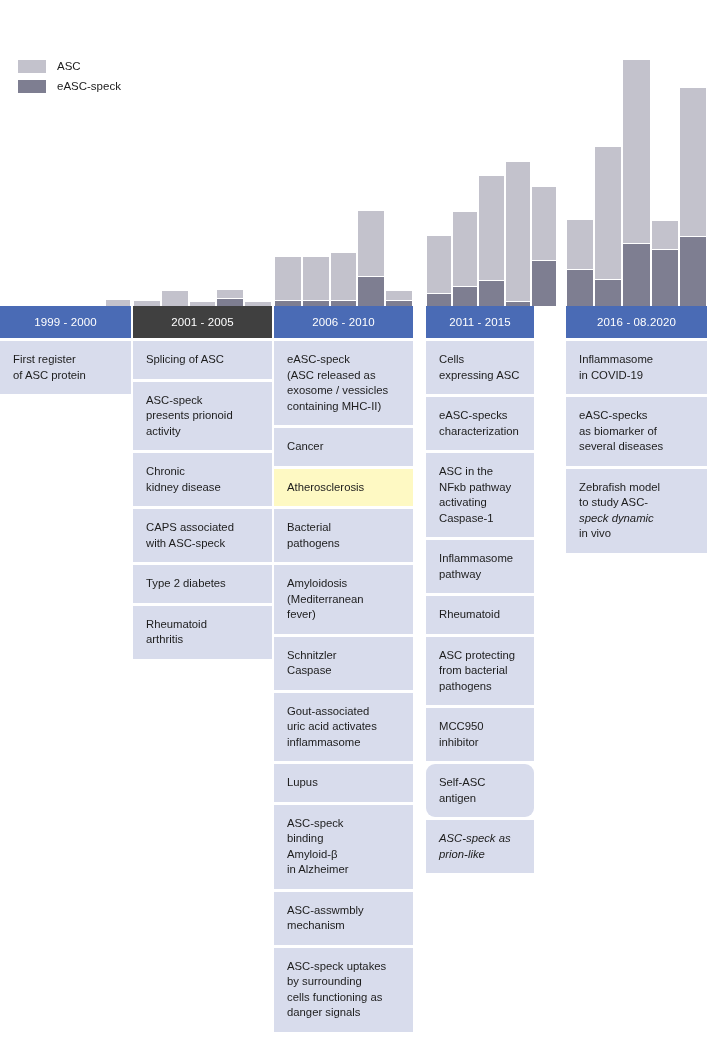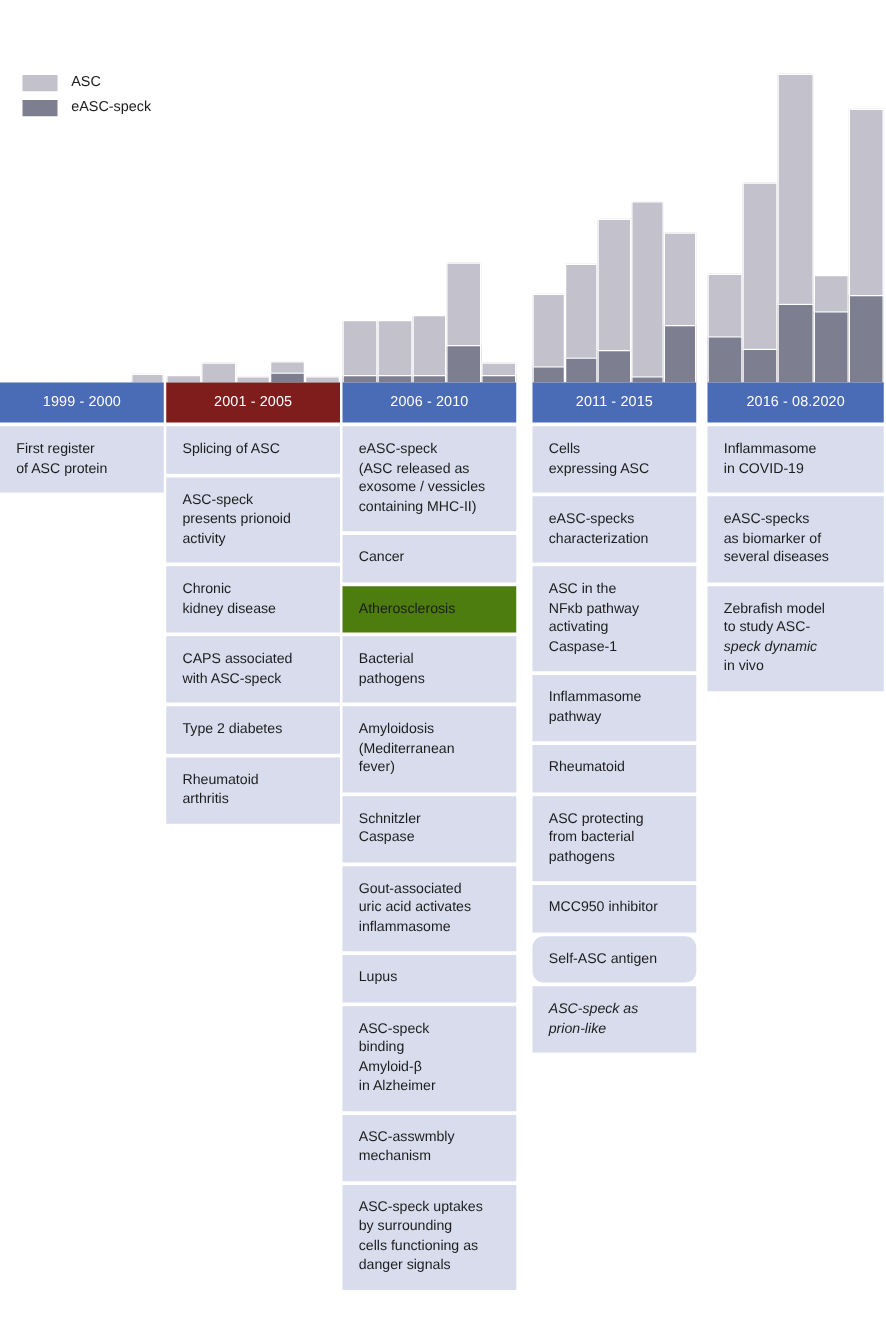--- a/index.html
+++ b/index.html
@@ -160,47 +160,47 @@
     </div>
 
   <div class="columns" id="columns">
       <div class="column" style="left: 0px; width: 131px;">
         <div class="col-header" style="background: rgb(74, 107, 181);">1999 - 2000</div>
         <div class="col-cards">
           <div class="card" style="background: rgb(216, 220, 236);"><span>First register</span><br><span>of ASC protein</span></div>
         </div>
       </div>
       <div class="column" style="left: 133px; width: 139px;">
-        <div class="col-header" style="background: #7f1d1d;">2001 - 2005</div>
+        <div class="col-header" style="background: #404040;">2001 - 2005</div>
         <div class="col-cards">
           <div class="card" style="background: rgb(216, 220, 236);"><span>Splicing of ASC</span></div>
           <div class="card" style="background: rgb(216, 220, 236);"><span>ASC-speck</span><br><span>presents prionoid</span><br><span>activity</span></div>
           <div class="card" style="background: rgb(216, 220, 236);"><span>Chronic</span><br><span>kidney disease</span></div>
           <div class="card" style="background: rgb(216, 220, 236);"><span>CAPS associated</span><br><span>with ASC-speck</span></div>
           <div class="card" style="background: rgb(216, 220, 236);"><span>Type 2 diabetes</span></div>
           <div class="card" style="background: rgb(216, 220, 236);"><span>Rheumatoid</span><br><span>arthritis</span></div>
         </div>
       </div>
       <div class="column" style="left: 274px; width: 139px;">
         <div class="col-header" style="background: rgb(74, 107, 181);">2006 - 2010</div>
         <div class="col-cards">
           <div class="card" style="background: rgb(216, 220, 236);"><span>eASC-speck</span><br><span>(ASC released as</span><br><span>exosome / vessicles</span><br><span>containing MHC-II)</span></div>
           <div class="card" style="background: rgb(216, 220, 236);"><span>Cancer</span></div>
-          <div class="card" style="background: #4d7c0f;"><span>Atherosclerosis</span></div>
+          <div class="card" style="background: #fef9c3;"><span>Atherosclerosis</span></div>
           <div class="card" style="background: rgb(216, 220, 236);"><span>Bacterial</span><br><span>pathogens</span></div>
           <div class="card" style="background: rgb(216, 220, 236);"><span>Amyloidosis</span><br><span>(Mediterranean</span><br><span>fever)</span></div>
           <div class="card" style="background: rgb(216, 220, 236);"><span>Schnitzler</span><br><span>Caspase</span></div>
           <div class="card" style="background: rgb(216, 220, 236);"><span>Gout-associated</span><br><span>uric acid activates</span><br><span>inflammasome</span></div>
           <div class="card" style="background: rgb(216, 220, 236);"><span>Lupus</span></div>
           <div class="card" style="background: rgb(216, 220, 236);"><span>ASC-speck</span><br><span>binding</span><br><span>Amyloid-β</span><br><span>in Alzheimer</span></div>
           <div class="card" style="background: rgb(216, 220, 236);"><span>ASC-asswmbly</span><br><span>mechanism</span></div>
           <div class="card" style="background: rgb(216, 220, 236);"><span>ASC-speck uptakes</span><br><span>by surrounding</span><br><span>cells functioning as</span><br><span>danger signals</span></div>
         </div>
       </div>
-      <div class="column" style="left: 426px; width: 131px;">
+      <div class="column" style="left: 426px; width: 108px;">
         <div class="col-header" style="background: rgb(74, 107, 181);">2011 - 2015</div>
         <div class="col-cards">
           <div class="card" style="background: rgb(216, 220, 236);"><span>Cells</span><br><span>expressing ASC</span></div>
           <div class="card" style="background: rgb(216, 220, 236);"><span>eASC-specks</span><br><span>characterization</span></div>
           <div class="card" style="background: rgb(216, 220, 236);"><span>ASC in the</span><br><span>NFκb pathway</span><br><span>activating</span><br><span>Caspase-1</span></div>
           <div class="card" style="background: rgb(216, 220, 236);"><span>Inflammasome</span><br><span>pathway</span></div>
           <div class="card" style="background: rgb(216, 220, 236);"><span>Rheumatoid</span></div>
           <div class="card" style="background: rgb(216, 220, 236);"><span>ASC protecting</span><br><span>from bacterial</span><br><span>pathogens</span></div>
           <div class="card" style="background: rgb(216, 220, 236);"><span>MCC950 inhibitor</span></div>
           <div class="card" style="background: rgb(216, 220, 236); border-radius: 9px;"><span>Self-ASC antigen</span></div>

